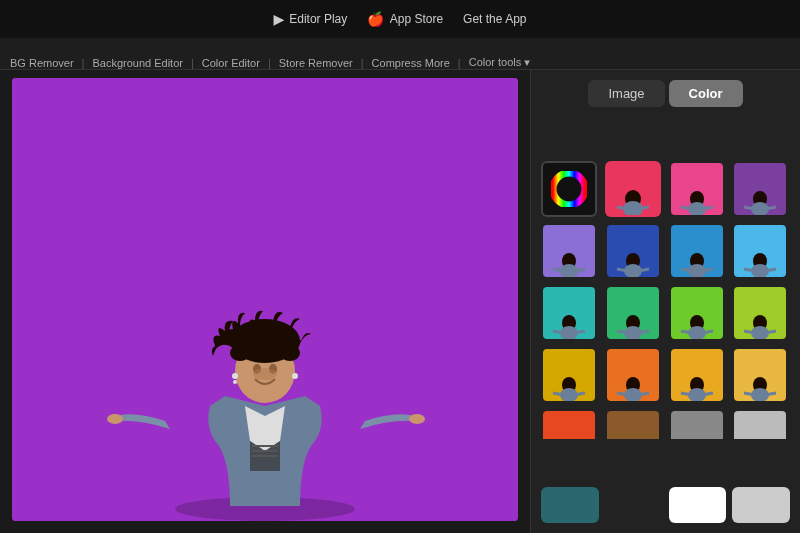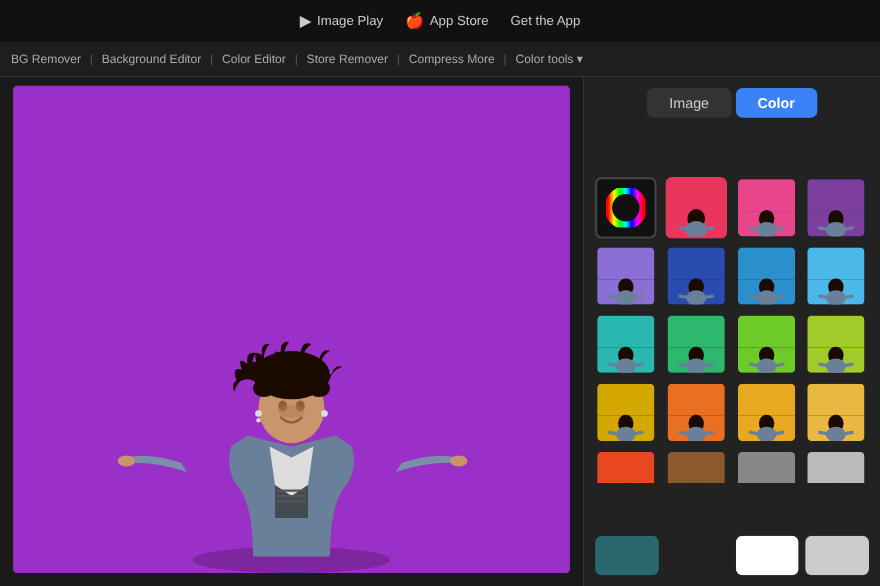--- a/index.html
+++ b/index.html
@@ -31,21 +31,21 @@
     }
     .top-bar-item .logo-icon {
       font-size: 14px;
     }
 
     
     #sub-nav {
       height: 32px;
       background: #1e1e1e;
       display: flex;
-      align-items: center;
+      align-items: flex-end;
       padding: 0 10px;
       gap: 8px;
       font-size: 11px;
       color: #888;
       border-bottom: 1px solid #333;
       overflow: hidden;
     }
     .sub-nav-item {
       color: #aaa;
       cursor: pointer;
@@ -154,21 +154,21 @@
     .toggle-btn {
       padding: 6px 20px;
       border-radius: 6px;
       border: none;
       font-size: 13px;
       cursor: pointer;
       background: transparent;
       color: #aaa;
     }
     .toggle-btn.active {
-      background: #3b82f6;
+      background: #737373;
       color: #fff;
       font-weight: 600;
     }
     .toggle-btn:not(.active) {
       background: #333;
       color: #ccc;
     }
 
     
     #color-grid {
@@ -225,21 +225,21 @@
       cursor: pointer;
       border: 2px solid transparent;
     }
   </style>
 </head>
 <body>
 
 <div id="top-bar">
   <span class="top-bar-item">
     <span class="logo-icon">▶</span>
-    <span>Image Play</span>
+    <span>Editor Play</span>
   </span>
   <span class="top-bar-item">
     <span class="logo-icon">🍎</span>
     <span>App Store</span>
   </span>
   <span class="top-bar-item">
     <span>Get the App</span>
   </span>
 </div>
 

